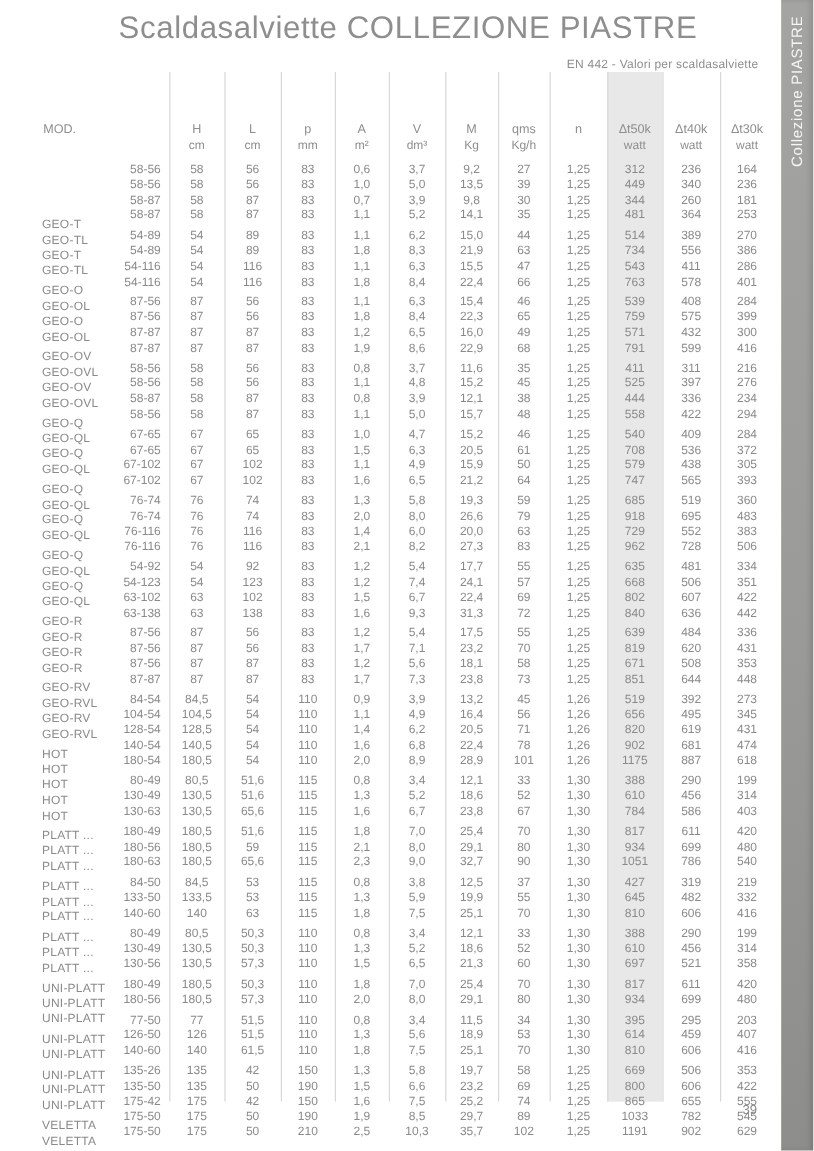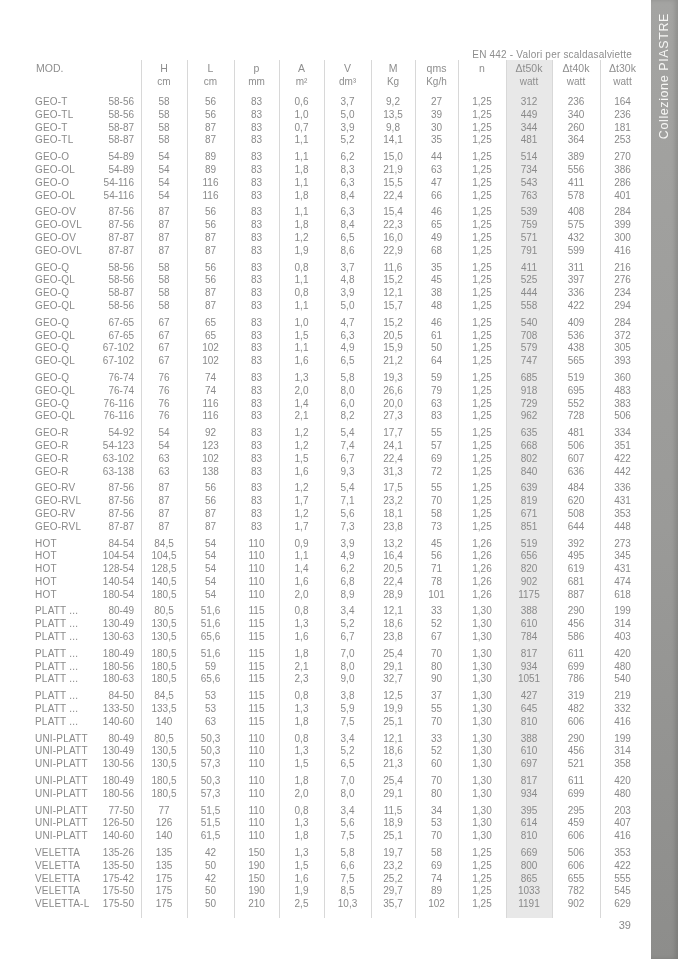--- a/index.html
+++ b/index.html
@@ -15,35 +15,35 @@
   .en-note{
     position:absolute;top:49px;right:46px;font-size:10px;color:#8e8e8e;letter-spacing:0.2px;
   }
   .spec-table{position:absolute;left:35px;top:60px;width:610px;}
   .bg-layer{position:absolute;left:0;top:0;width:610px;height:858px;z-index:0;}
   .band{position:absolute;top:0;height:858px;background:#e8e8e8;}
   .vline{position:absolute;top:0;width:1px;height:858px;background:#d8d8d8;}
   .thead{
     position:relative;z-index:1;display:grid;
     grid-template-columns:106px 46px 47px 45px 45px 47px 44px 43px 48px 46px 48px 45px;
-    height:34px;padding-top:2px;
+    height:34px;padding-top:2px;margin-top:40px;
   }
   .hcell{text-align:center;color:#8e8e8e;font-size:10.5px;line-height:13px;}
   .hcell.mod{text-align:left;padding-left:1px;}
   .hunit{display:block;font-size:10px;color:#8e8e8e;}
   .tbody{position:relative;z-index:1;}
   .tgroup{margin-bottom:4px;}
   .trow{
     display:grid;
     grid-template-columns:106px 46px 47px 45px 45px 47px 44px 43px 48px 46px 48px 45px;
     height:12.8px;line-height:12.8px;font-size:10px;color:#8a8a8a;
   }
   .cell{text-align:center;white-space:nowrap;}
   .cell.mod{display:flex;justify-content:space-between;padding-right:7px;text-align:left;}
-  .model-name{letter-spacing:0.2px;}
+  .model-name{letter-spacing:0.2px;margin-top:46px;}
   .section-row{height:12.8px;line-height:12.8px;white-space:nowrap;}
   .section-label{
     display:inline-block;margin-left:58px;background:#ffffff;padding:0 3px;
     font-size:10px;color:#8a8a8a;letter-spacing:0.3px;
   }
   .page-number{position:absolute;top:919px;right:47px;font-size:11px;color:#8a8a8a;}
   .side-tab{
     position:absolute;right:0;top:0;width:27px;height:959px;
     background:linear-gradient(180deg,#a4a4a2 0%,#9a9a98 55%,#8d8d8b 100%);
     box-shadow:inset -3px 0 4px rgba(0,0,0,0.12);
@@ -52,20 +52,21 @@
     position:absolute;top:13px;left:6px;
     writing-mode:vertical-rl;transform:rotate(180deg);
     color:#f6f6f4;font-size:12.5px;letter-spacing:0.6px;white-space:nowrap;
   }
 </style>
 </head>
 <body>
 
 <div class="page">
 
+  <h1 class="title">Scaldasalviette COLLEZIONE PIASTRE</h1>
 
   <div class="en-note">EN 442 - Valori per scaldasalviette</div>
 
   <div class="spec-table">
     <div class="bg-layer">
         <div class="band" style="left: 471px; width: 46px; background: rgb(232, 232, 232);"></div>
         <div class="vline" style="left: 106px; background: rgb(216, 216, 216);"></div>
         <div class="vline" style="left: 152px; background: rgb(216, 216, 216);"></div>
         <div class="vline" style="left: 199px; background: rgb(216, 216, 216);"></div>
         <div class="vline" style="left: 244px; background: rgb(216, 216, 216);"></div>

